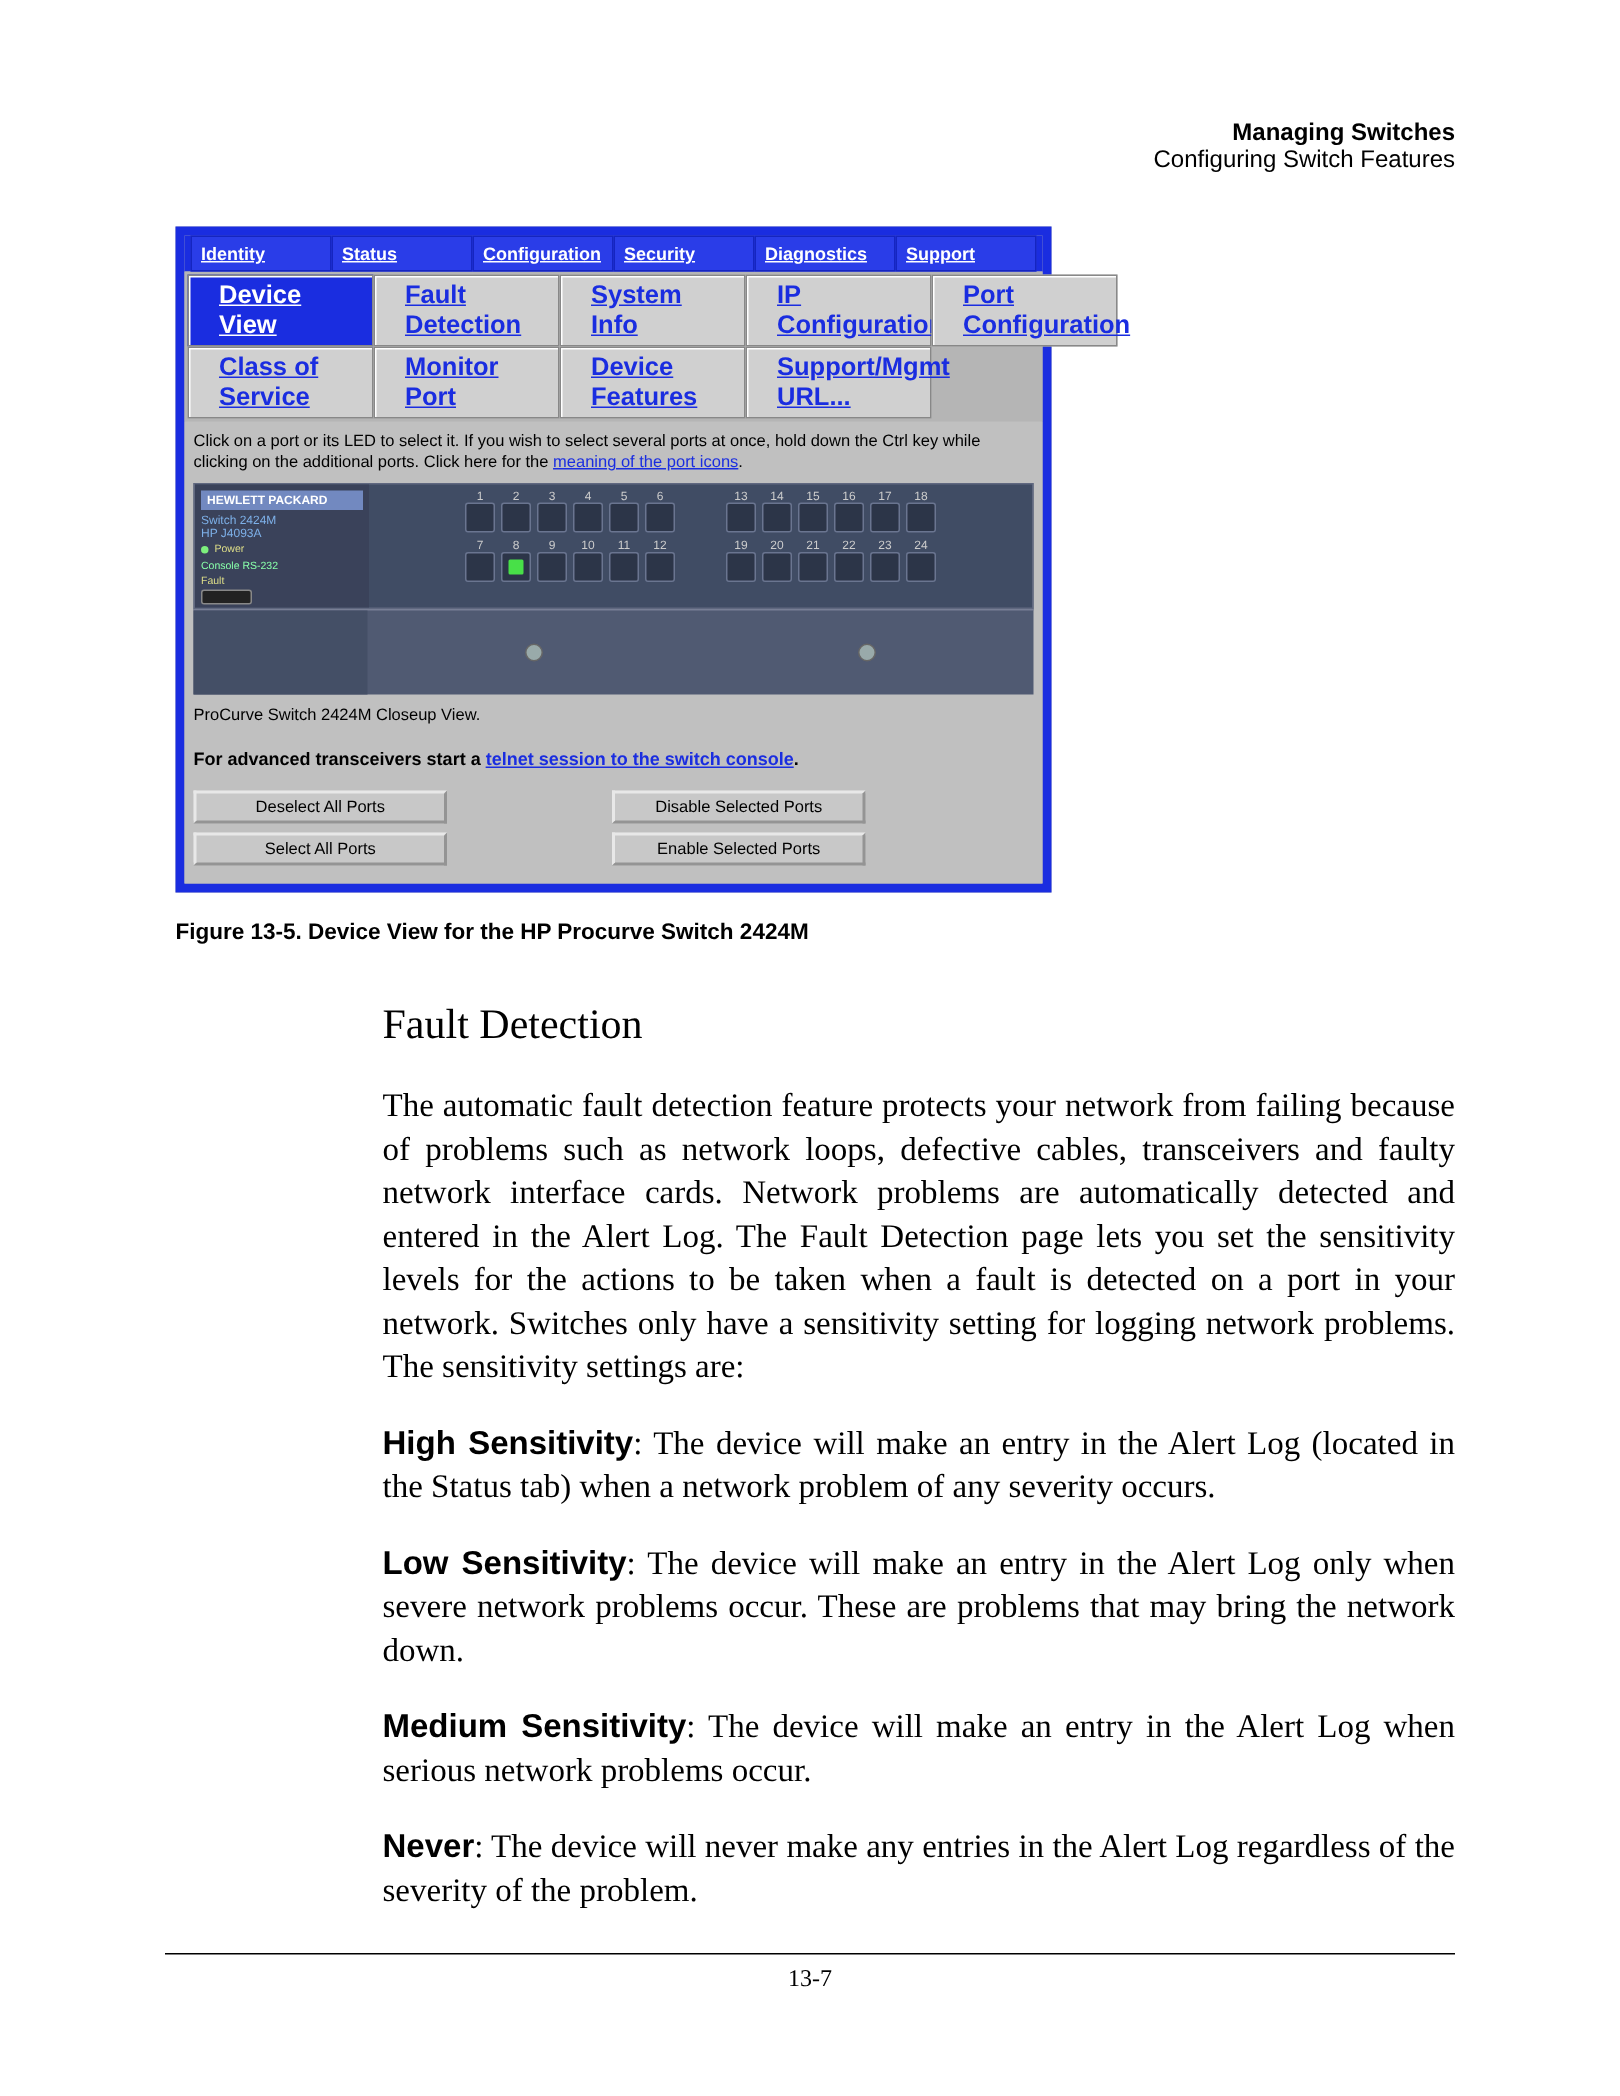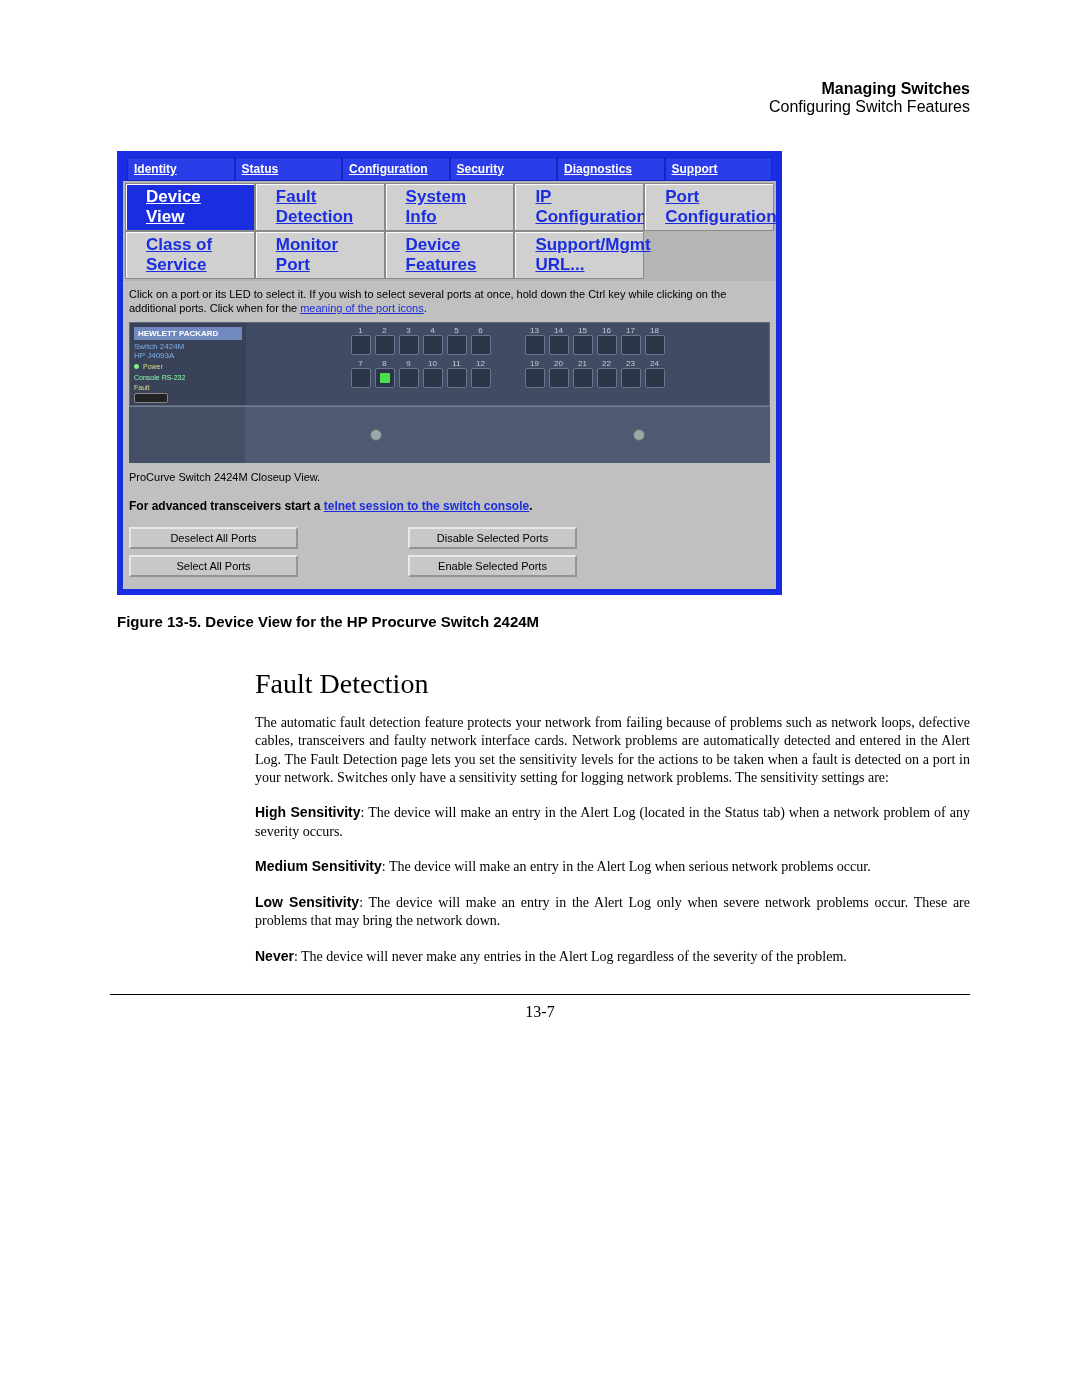--- a/index.html
+++ b/index.html
@@ -18,21 +18,21 @@
   .header-right {
     text-align: right;
     font-family: Arial, Helvetica, sans-serif;
     font-size: 16px;
     margin-bottom: 35px;
   }
   .header-right .bold { font-weight: bold; }
   .screenshot-frame {
     border: 6px solid #1a2de0;
     background: #b5b5b5;
-    width: 665px;
+    width: 584px;
     box-sizing: border-box;
     margin-left: 7px;
   }
   .top-tabs {
     display: flex;
     background: #1a2de0;
     padding: 0 4px;
   }
   .top-tab {
     flex: 1;
@@ -186,21 +186,21 @@
     margin-left: 145px;
     margin-top: 38px;
   }
   h2.section-heading {
     font-family: "Times New Roman", serif;
     font-weight: normal;
     font-size: 28px;
     margin: 0 0 12px 0;
   }
   .para {
-    font-size: 14px;
+    font-size: 22px;
     line-height: 1.32;
     margin-bottom: 16px;
     text-align: justify;
   }
   .para .runin {
     font-family: Arial, Helvetica, sans-serif;
     font-weight: bold;
   }
   .rule {
     border: none;
@@ -242,21 +242,21 @@
         <div class="sub-tab">Class of Service</div>
         <div class="sub-tab">Monitor Port</div>
         <div class="sub-tab">Device Features</div>
         <div class="sub-tab">Support/Mgmt URL...</div>
         <div class="sub-tab" style="visibility:hidden"></div>
       </div>
     </div>
 
     <div class="content-pane">
       <div class="instruction">
-        <span>Click on a port or its LED to select it. If you wish to select several ports at once, hold down the Ctrl key while clicking on the additional ports. Click when for the </span><a href="#">meaning of the port icons</a><span>.</span>
+        <span>Click on a port or its LED to select it. If you wish to select several ports at once, hold down the Ctrl key while clicking on the additional ports. Click here for the </span><a href="#">meaning of the port icons</a><span>.</span>
       </div>
 
       <div class="switch-panel">
         <div class="switch-label">
           <div class="hp-badge">HEWLETT PACKARD</div>
           <div class="model-text">Switch 2424M</div>
           <div class="model-text">HP J4093A</div>
           <div class="led-row">
               <span class="led-dot"></span>
               <span>Power</span>
@@ -402,20 +402,20 @@
       </div>
     </div>
   </div>
 
   <div class="figure-caption">Figure 13-5. Device View for the HP Procurve Switch 2424M</div>
 
   <div class="body-col">
     <h2 class="section-heading">Fault Detection</h2>
     <p class="para">The automatic fault detection feature protects your network from failing because of problems such as network loops, defective cables, transceivers and faulty network interface cards. Network problems are automatically detected and entered in the Alert Log. The Fault Detection page lets you set the sensitivity levels for the actions to be taken when a fault is detected on a port in your network. Switches only have a sensitivity setting for logging network problems. The sensitivity settings are:</p>
     <p class="para"><span class="runin">High Sensitivity</span><span>: The device will make an entry in the Alert Log (located in the Status tab) when a network problem of any severity occurs.</span></p>
+    <p class="para"><span class="runin">Low Sensitivity</span><span>: The device will make an entry in the Alert Log only when severe network problems occur. These are problems that may bring the network down.</span></p>
     <p class="para"><span class="runin">Medium Sensitivity</span><span>: The device will make an entry in the Alert Log when serious network problems occur.</span></p>
-    <p class="para"><span class="runin">Low Sensitivity</span><span>: The device will make an entry in the Alert Log only when severe network problems occur. These are problems that may bring the network down.</span></p>
     <p class="para"><span class="runin">Never</span><span>: The device will never make any entries in the Alert Log regardless of the severity of the problem.</span></p>
   </div>
 
   <hr class="rule">
   <div class="footer">13-7</div>
 </div>
 
 </body></html>

